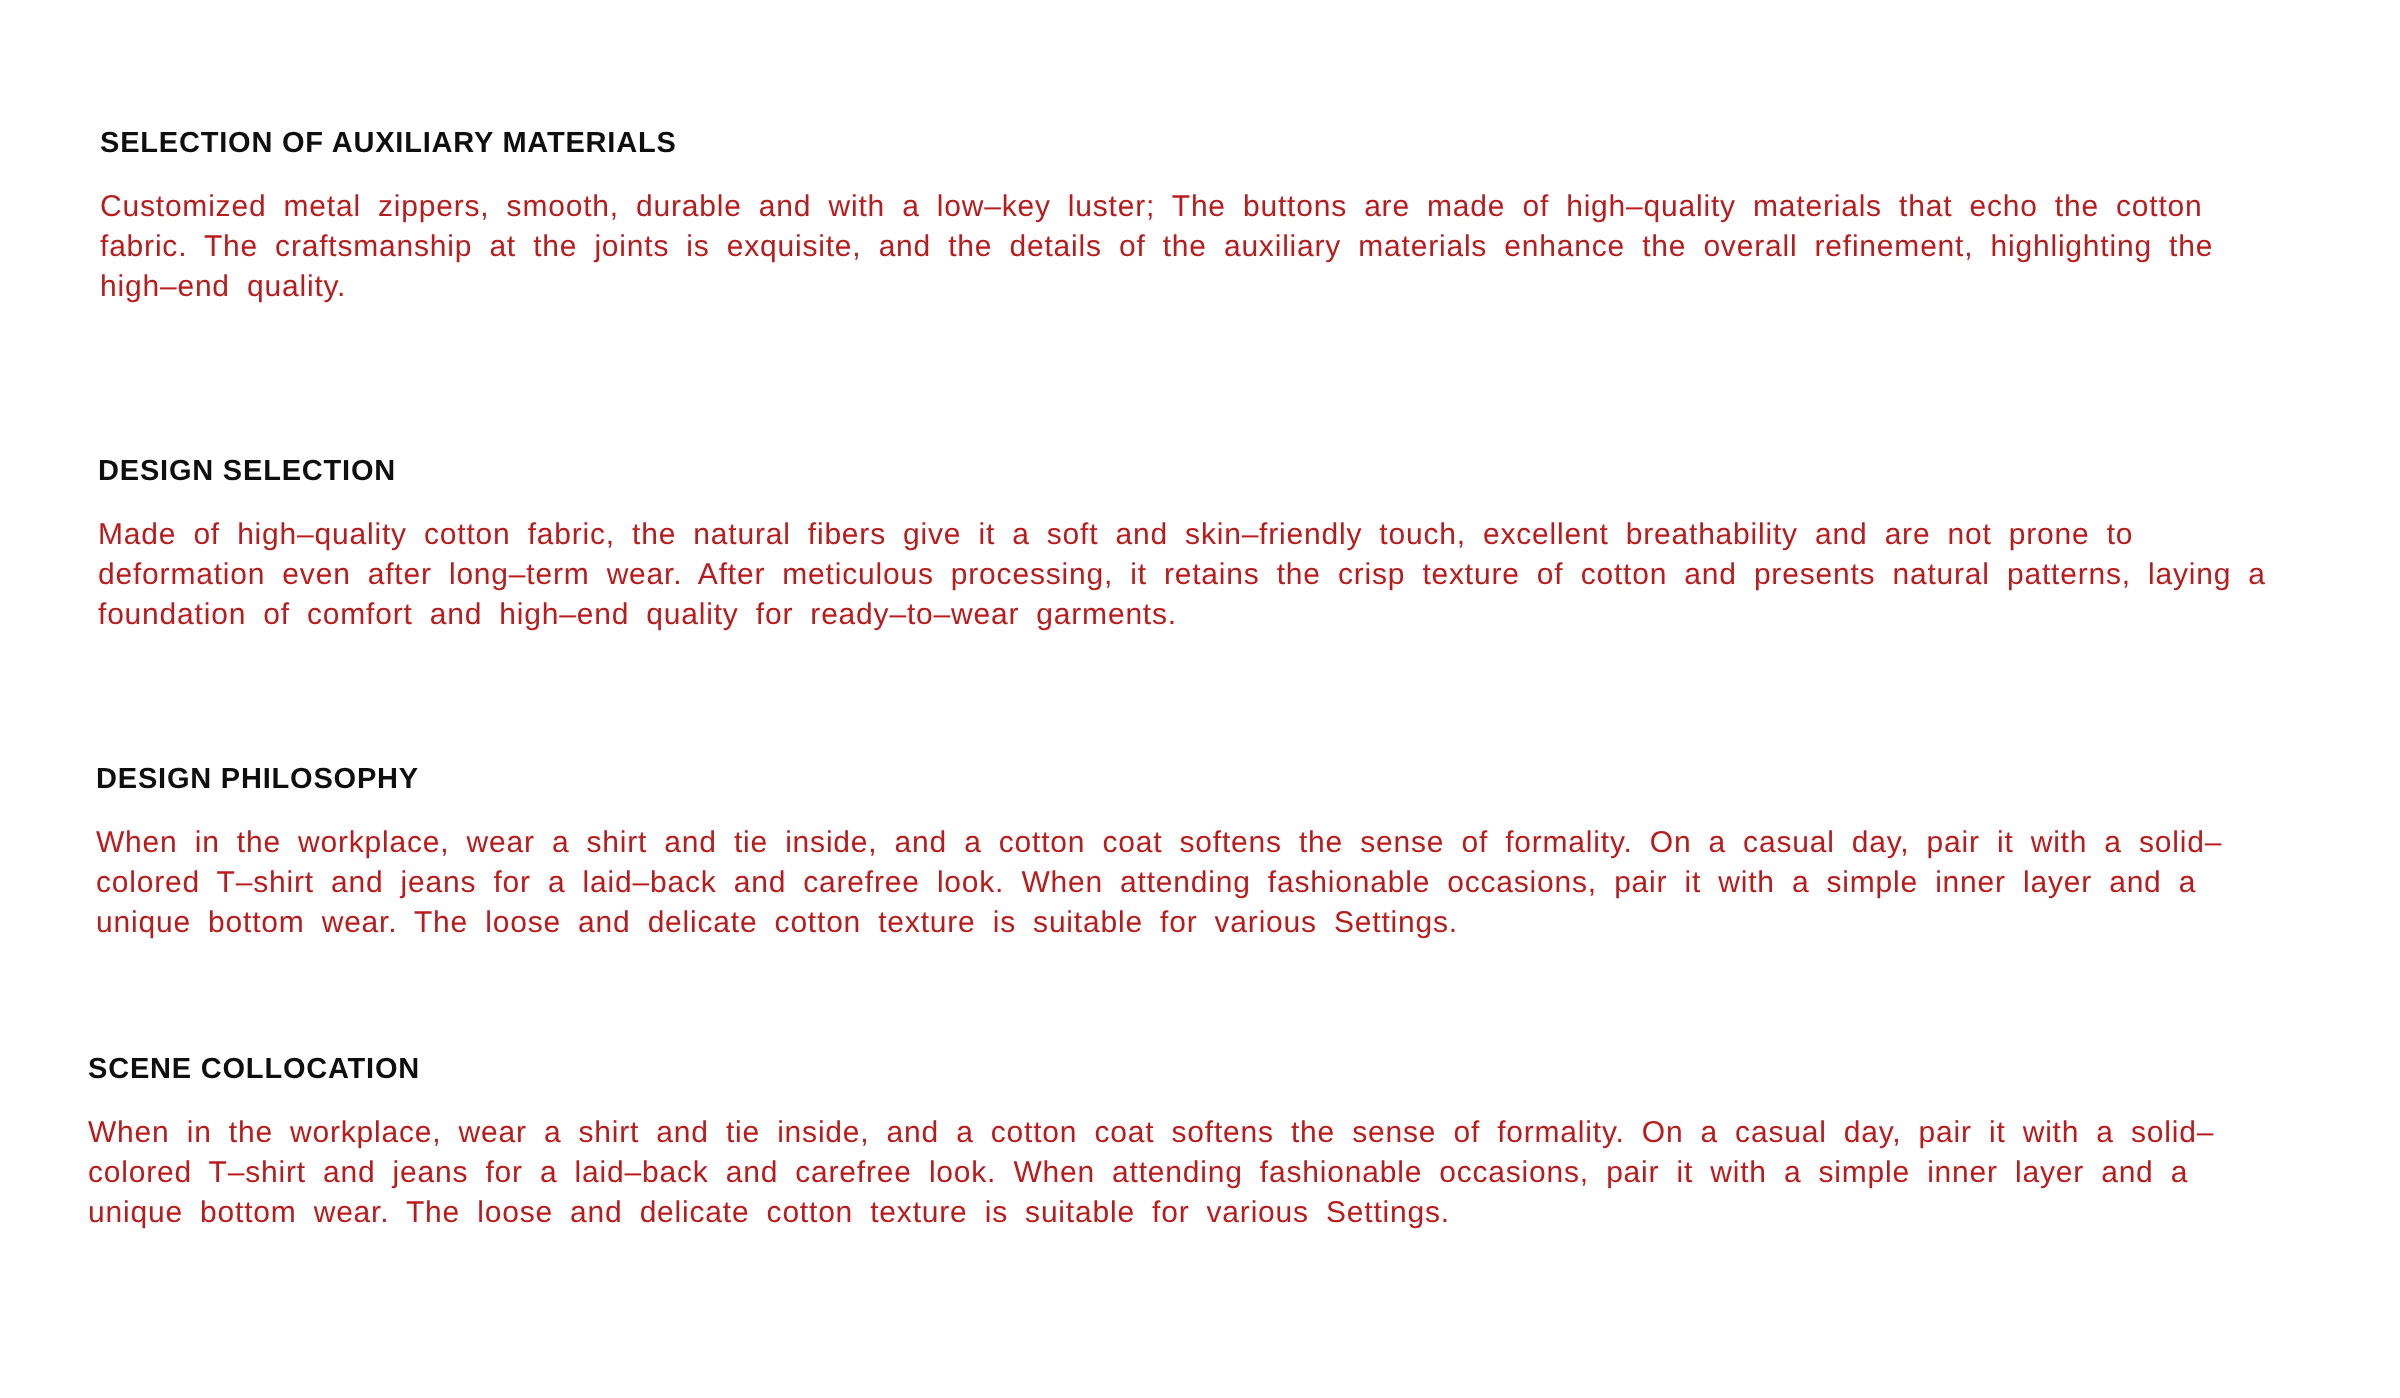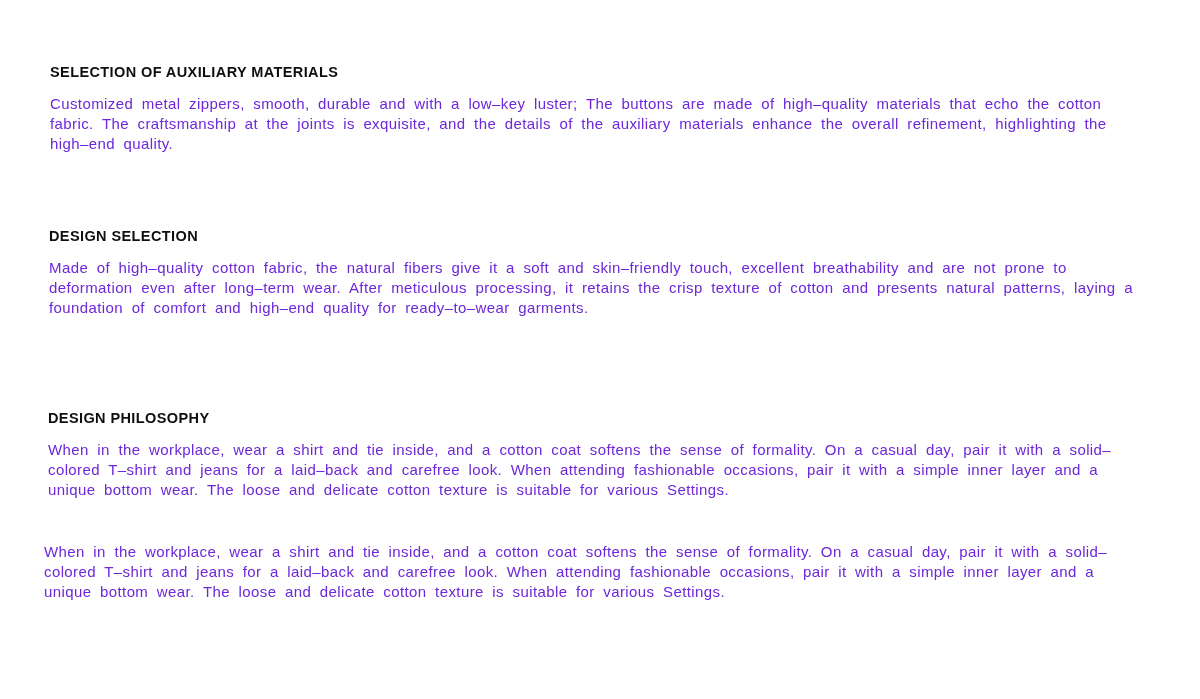--- a/index.html
+++ b/index.html
@@ -30,42 +30,43 @@
     font-weight: 700;
     color: #0f0f0f;
     letter-spacing: 0.4px;
     white-space: nowrap;
   }
   .sec-body {
     margin: 14px 0 0 0;
     font-size: 15px;
     line-height: 20px;
     font-weight: 400;
-    color: #6d28d9;
+    color: #b91c1c;
     letter-spacing: 0.4px;
     word-spacing: 4px;
   }
 </style>
 </head>
 <body>
 
 <div class="page">
 
   <section class="sec" style="top:65px; left:50px; width:1100px;">
     <h2 class="sec-heading">SELECTION OF AUXILIARY MATERIALS</h2>
     <p class="sec-body">Customized metal zippers, smooth, durable and with a low–key luster; The buttons are made of high–quality materials that echo the cotton fabric. The craftsmanship at the joints is exquisite, and the details of the auxiliary materials enhance the overall refinement, highlighting the high–end quality.</p>
   </section>
 
   <section class="sec" style="top:229px; left:49px; width:1101px;">
     <h2 class="sec-heading">DESIGN SELECTION</h2>
     <p class="sec-body">Made of high–quality cotton fabric, the natural fibers give it a soft and skin–friendly touch, excellent breathability and are not prone to deformation even after long–term wear. After meticulous processing, it retains the crisp texture of cotton and presents natural patterns, laying a foundation of comfort and high–end quality for ready–to–wear garments.</p>
   </section>
 
-  <section class="sec" style="top:383px; left:48px; width:1102px;margin-top:28px;">
+  <section class="sec" style="top:383px; left:48px; width:1102px;">
     <h2 class="sec-heading">DESIGN PHILOSOPHY</h2>
     <p class="sec-body">When in the workplace, wear a shirt and tie inside, and a cotton coat softens the sense of formality. On a casual day, pair it with a solid–colored T–shirt and jeans for a laid–back and carefree look. When attending fashionable occasions, pair it with a simple inner layer and a unique bottom wear. The loose and delicate cotton texture is suitable for various Settings.</p>
   </section>
 
   <section class="sec" style="top:528px; left:44px; width:1106px;">
+    <h2 class="sec-heading">SCENE COLLOCATION</h2>
     <p class="sec-body">When in the workplace, wear a shirt and tie inside, and a cotton coat softens the sense of formality. On a casual day, pair it with a solid–colored T–shirt and jeans for a laid–back and carefree look. When attending fashionable occasions, pair it with a simple inner layer and a unique bottom wear. The loose and delicate cotton texture is suitable for various Settings.</p>
   </section>
 
 </div>
 
 </body></html>

